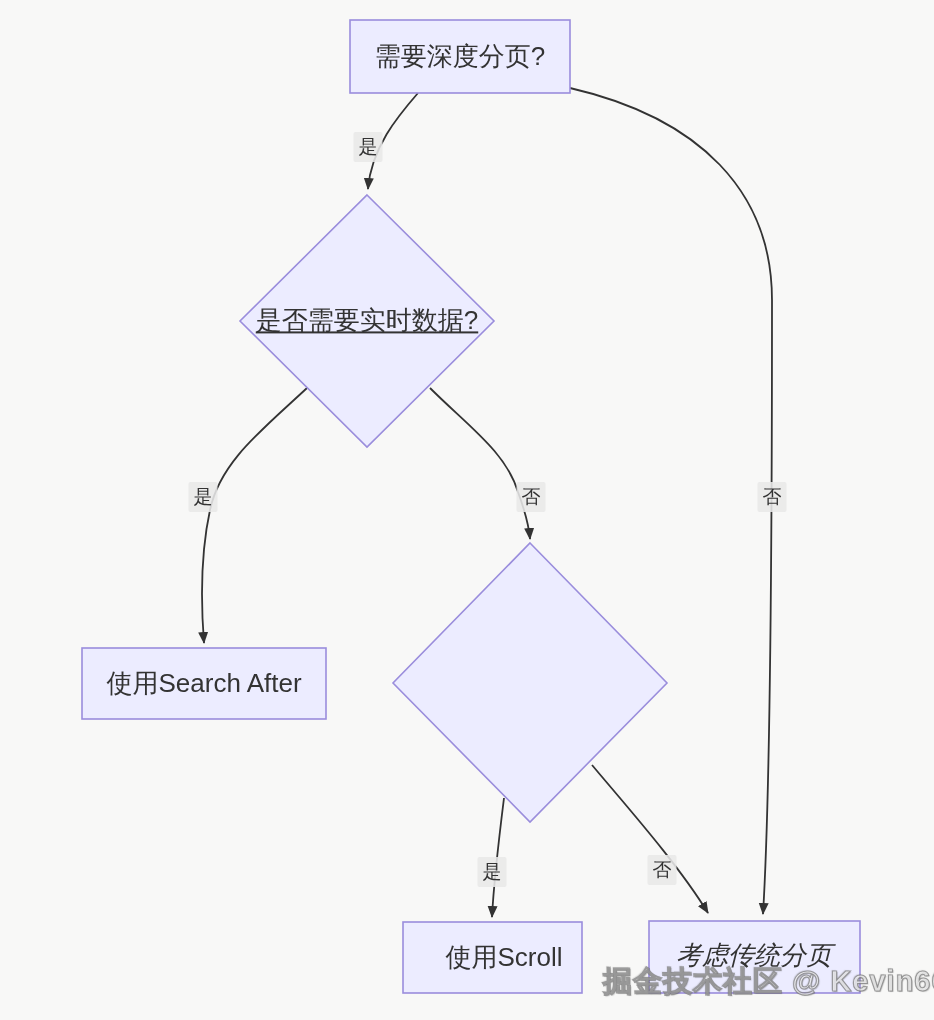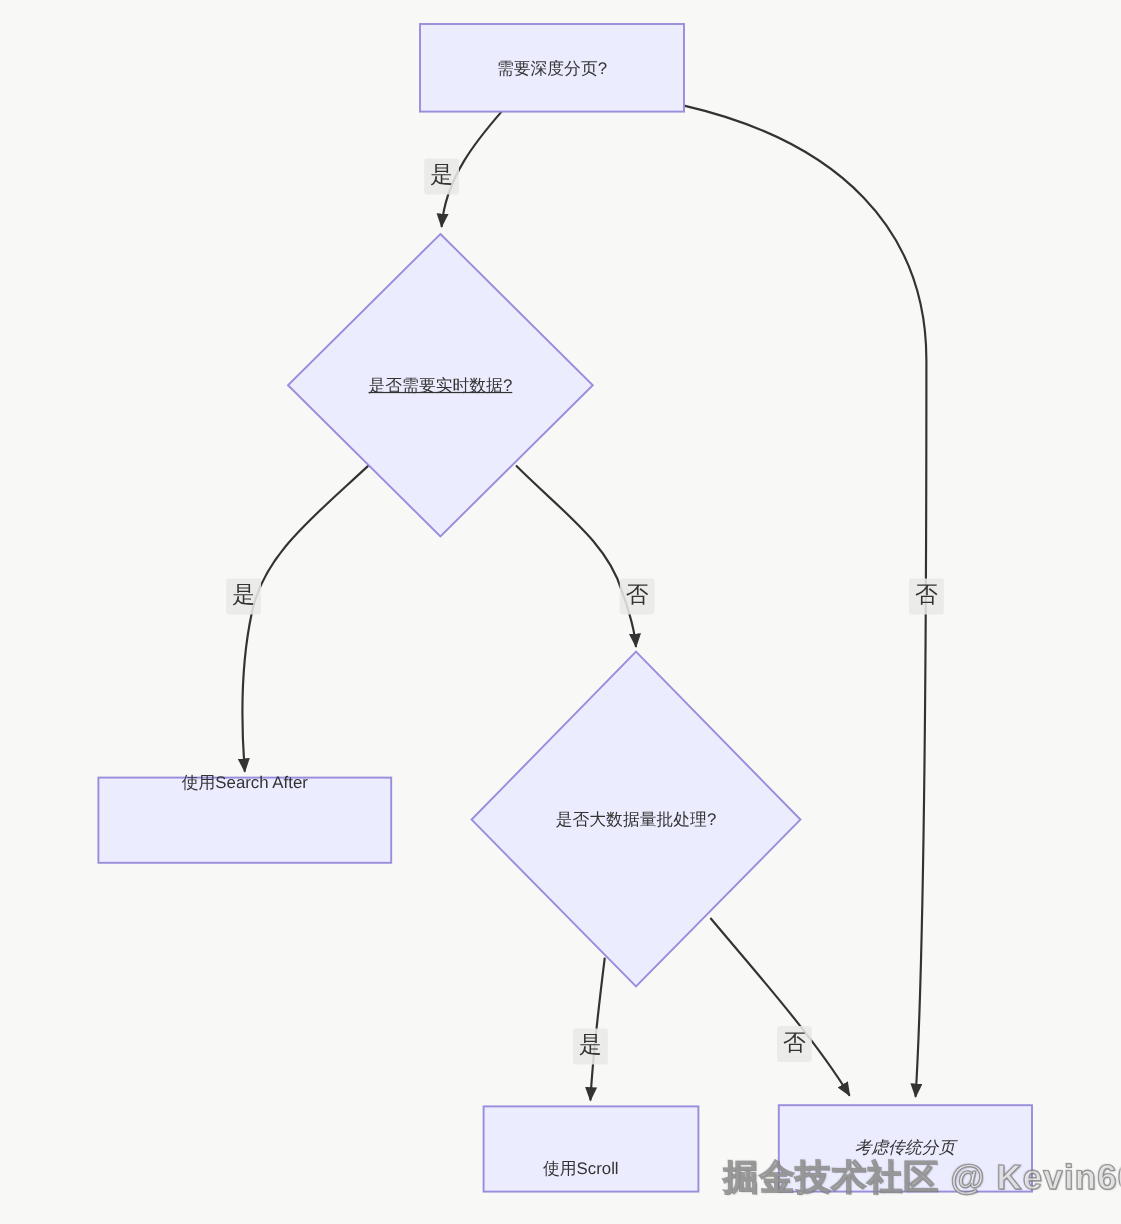--- a/index.html
+++ b/index.html
@@ -32,21 +32,21 @@
     fill: none;
     stroke: var(--edge-color);
     stroke-width: 1.8;
   }
   #arrowhead path { fill: var(--edge-color); }
 
   .node-label {
     position: absolute;
     transform: translate(-50%, -50%);
     white-space: nowrap;
-    font-size: 14px;
+    font-size: 26px;
     color: var(--text-color);
     text-align: center;
     line-height: 1.2;
   }
   .edge-label {
     position: absolute;
     transform: translate(-50%, -50%);
     background: var(--label-bg);
     color: var(--text-color);
     font-size: 19px;
@@ -95,23 +95,22 @@
       <polygon class="node-shape" points="367,195 494,321 367,447 240,321"></polygon>
       <polygon class="node-shape" points="530,543 667,683 530,822 393,683"></polygon>
       <rect class="node-shape" x="82" y="648" width="244" height="71"></rect>
       <rect class="node-shape" x="403" y="922" width="179" height="71"></rect>
       <rect class="node-shape" x="649" y="921" width="211" height="72"></rect>
     </g>
   </svg>
 
   <div class="node-label" style="left:460px; top:57px;">需要深度分页?</div>
   <div class="node-label" style="left:367px; top:321px;text-decoration:underline;">是否需要实时数据?</div>
-  <div class="node-label" style="left:530px; top:683px;">是否大数据量批处理?</div>
-  <div class="node-label" style="left:204px; top:652px;">使用Search After</div>
-  <div class="node-label" style="left:484px; top:958px;margin-top:16px;">使用Scroll</div>
+  <div class="node-label" style="left:204px; top:684px;">使用Search After</div>
+  <div class="node-label" style="left:504px; top:958px;">使用Scroll</div>
   <div class="node-label" style="left:754px; top:956px;font-style:italic;">考虑传统分页</div>
 
   <div class="edge-label" style="left:368px; top:147px;">是</div>
   <div class="edge-label" style="left:772px; top:497px;">否</div>
   <div class="edge-label" style="left:203px; top:497px;">是</div>
   <div class="edge-label" style="left:531px; top:497px;">否</div>
   <div class="edge-label" style="left:492px; top:872px;">是</div>
   <div class="edge-label" style="left:662px; top:870px;">否</div>
 
   <div class="watermark">掘金技术社区 @ Kevin666</div>

